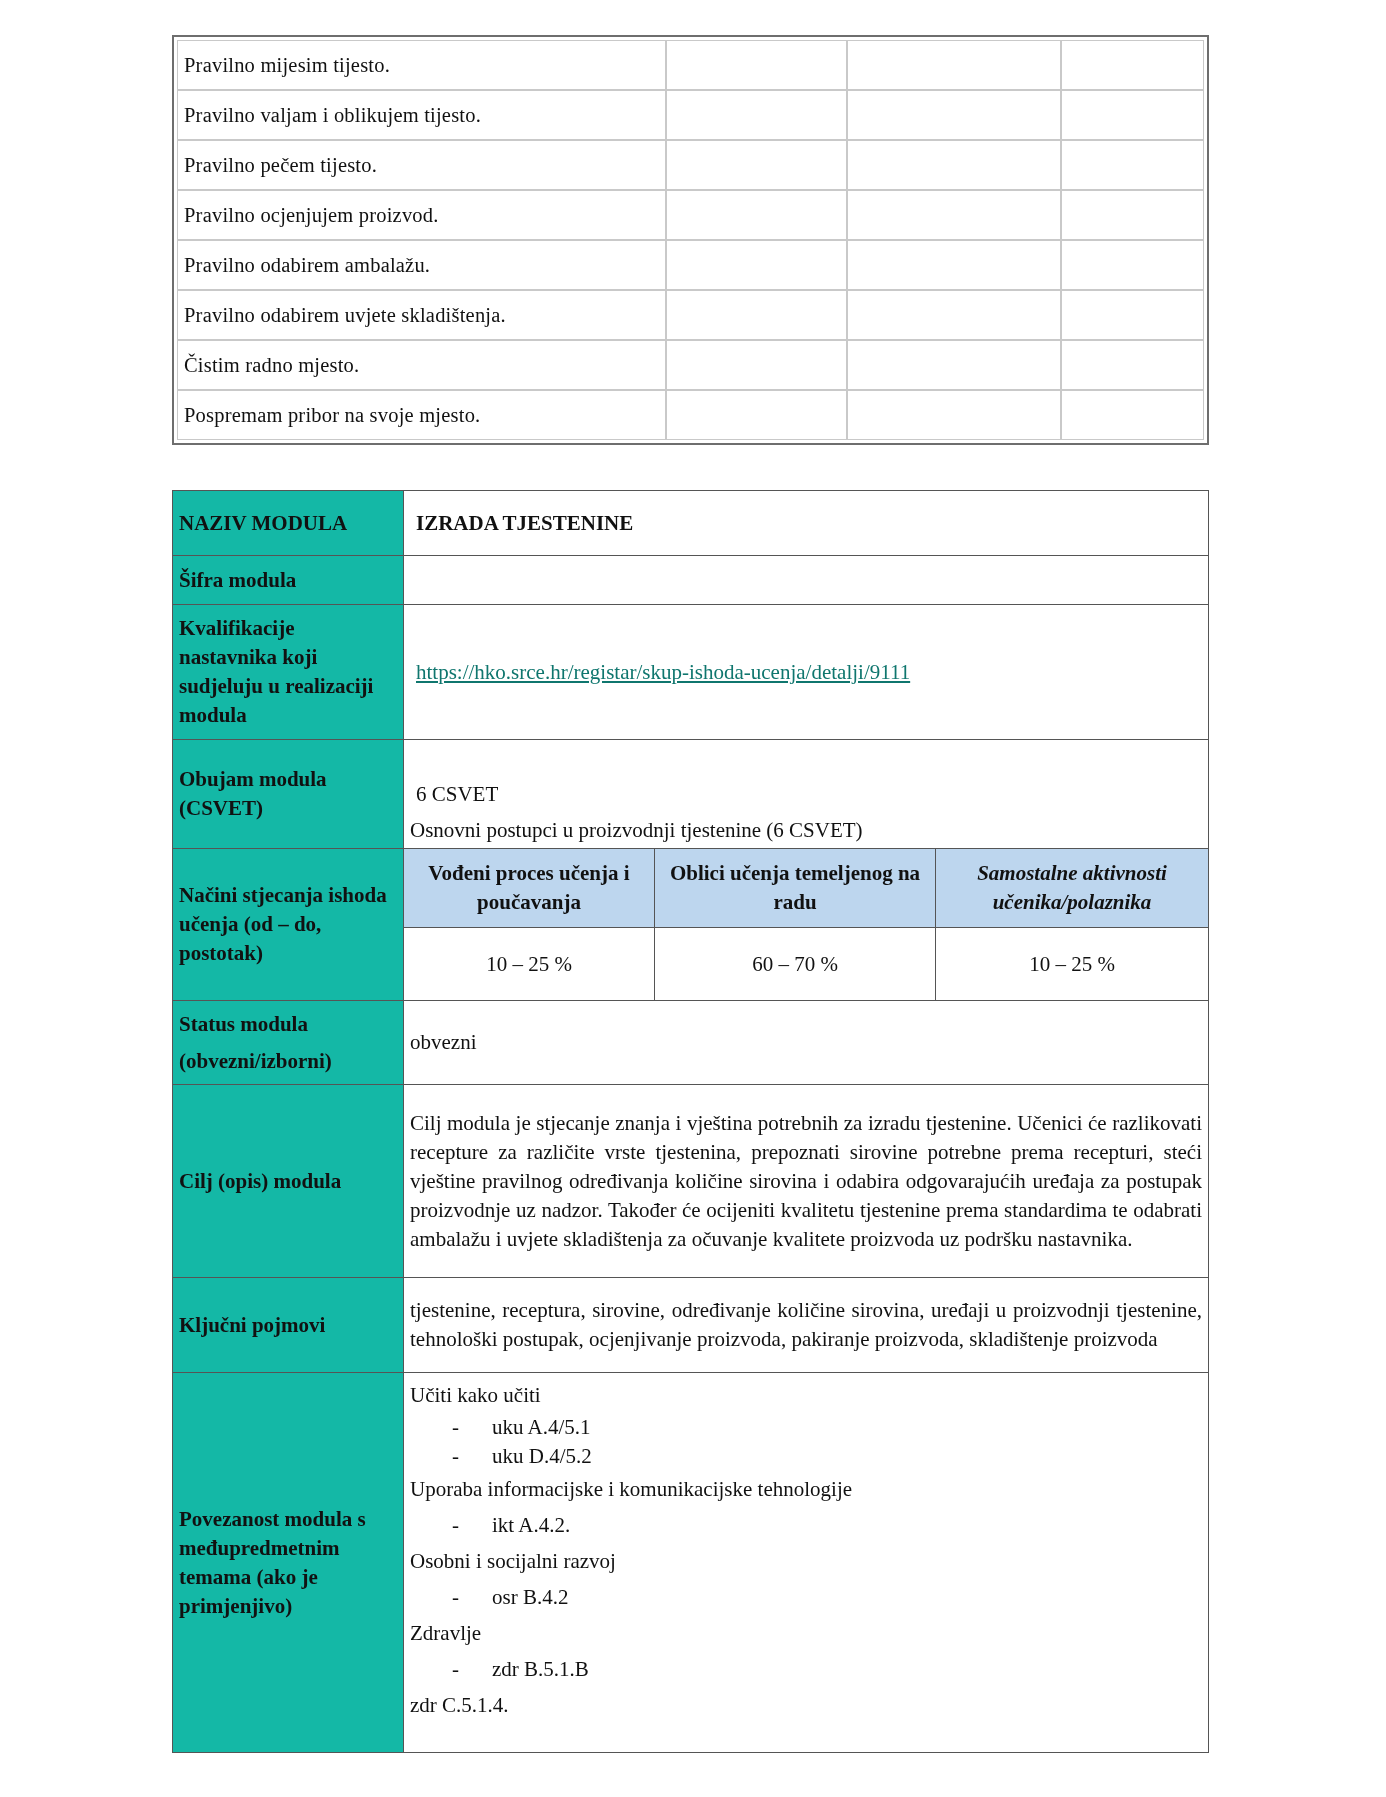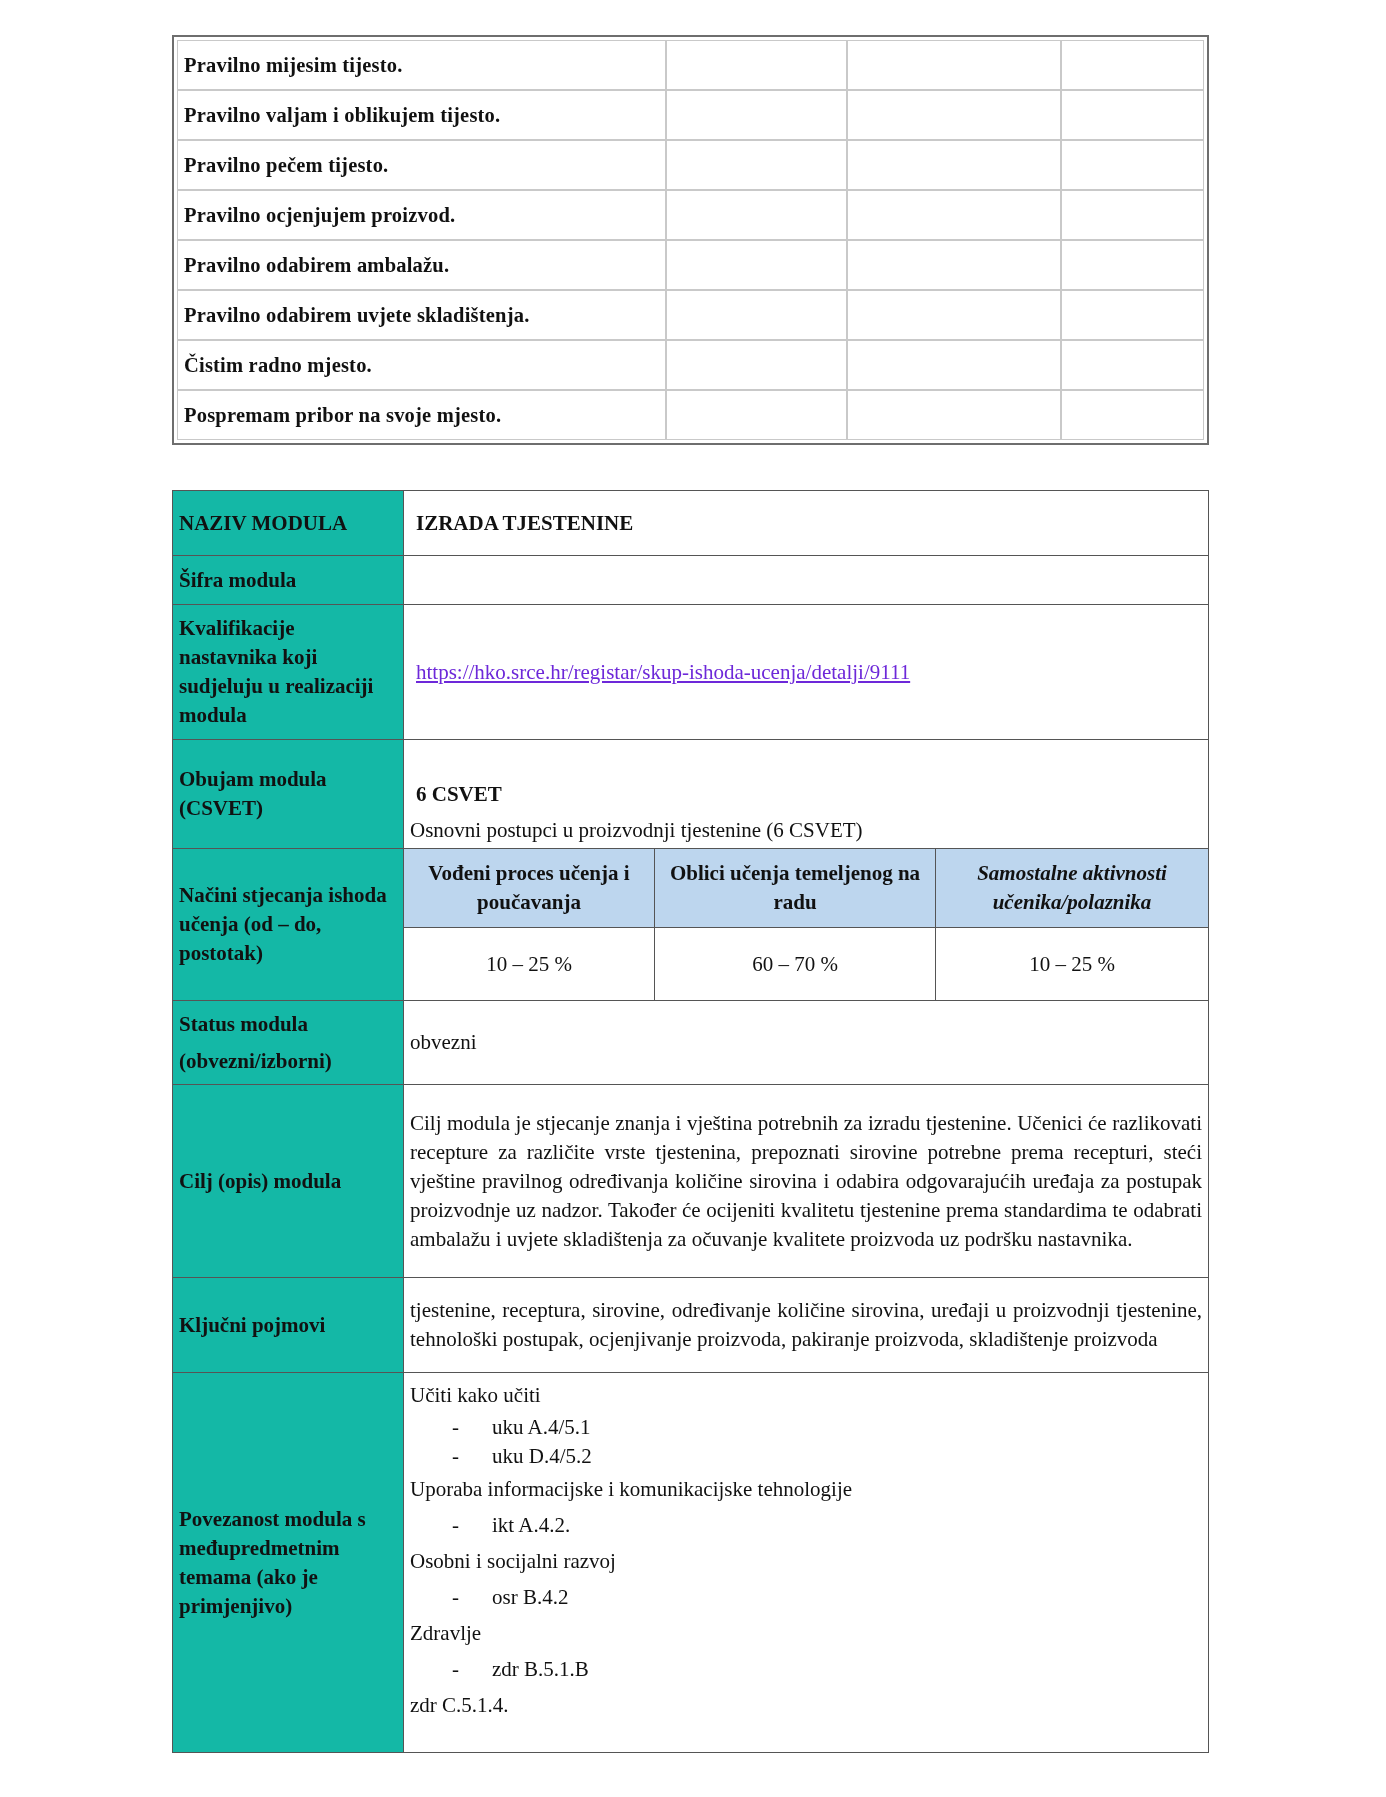--- a/index.html
+++ b/index.html
@@ -3,41 +3,41 @@
 <meta charset="utf-8">
 <style>
   html, body { margin:0; padding:0; background:#ffffff; }
   body { width:1386px; height:1797px; position:relative; font-family:"DejaVu Serif", "Liberation Serif", serif; color:#111; overflow:hidden; }
 
   
   .checklist {
     position:absolute; left:172px; top:35px; width:1037px; height:410px;
     border:2px solid #6e6e6e; box-sizing:border-box; padding:3px; background:#fff;
   }
-  .checklist table { width:100%; height:100%; border-collapse:separate; border-spacing:0;font-weight:bold; }
+  .checklist table { width:100%; height:100%; border-collapse:separate; border-spacing:0; }
   .checklist td {
     border:1px solid #c9c9c9; height:43px; padding:0 6px; font-size:20.5px;
     font-family:"Liberation Serif", serif; letter-spacing:0.2px; vertical-align:middle;
   }
   .checklist td.c0 { width:475px; }
   .checklist td.c1 { width:167px; }
   .checklist td.c2 { width:200px; }
 
   
   .module {
     position:absolute; left:172px; top:490px; width:1037px;
     border-collapse:collapse; table-layout:fixed;
     font-family:"Liberation Serif", serif;
   }
   .module td { border:1.5px solid #555; vertical-align:middle; font-size:21px; }
   .module td.lbl {
     background:#14b8a6; font-weight:bold; width:218px; padding:0 6px; line-height:29px;
   }
   .module td.val { padding:0 6px; line-height:29px; }
-  .module a { color:#6d28d9; text-decoration:underline; }
+  .module a { color:#0f766e; text-decoration:underline; }
 
   .inner { width:100%; border-collapse:collapse; table-layout:fixed; }
   .inner td { border:1.5px solid #555; text-align:center; font-size:21px; line-height:29px; }
   .inner td.h { background:#bdd6ee; font-weight:bold; height:76px; }
   .inner td.v { height:70px; }
 
   .justify { text-align:justify; line-height:29px; padding:6px 6px; }
   .list-line { line-height:36px; }
   .sub-line { line-height:29px; padding-left:42px; }
   .dash { display:inline-block; width:40px; }
@@ -112,21 +112,21 @@
     </tr>
     <tr style="height:135px;">
       <td class="lbl">Kvalifikacije nastavnika koji sudjeluju u realizaciji modula</td>
       <td class="val" style="padding-left:12px;">
         <a>https://hko.srce.hr/registar/skup-ishoda-ucenja/detalji/9111</a>
       </td>
     </tr>
     <tr style="height:84px;">
       <td class="lbl">Obujam modula (CSVET)</td>
       <td class="val" style="line-height:36px;">
-        <div style="font-weight:bold;padding-left:6px;margin-top:36px;">6 CSVET</div>
+        <div style="font-weight:normal;padding-left:6px;margin-top:36px;">6 CSVET</div>
         <div>Osnovni postupci u proizvodnji tjestenine (6 CSVET)</div>
       </td>
     </tr>
     <tr style="height:150px;">
       <td class="lbl">Načini stjecanja ishoda učenja (od – do, postotak)</td>
       <td style="padding:0;border:1.5px solid #555;">
         <table class="inner">
           <tbody>
               <tr>
             <td class="h" style="width:248px;border-top:none;border-left:none;">Vođeni proces učenja i poučavanja</td>

